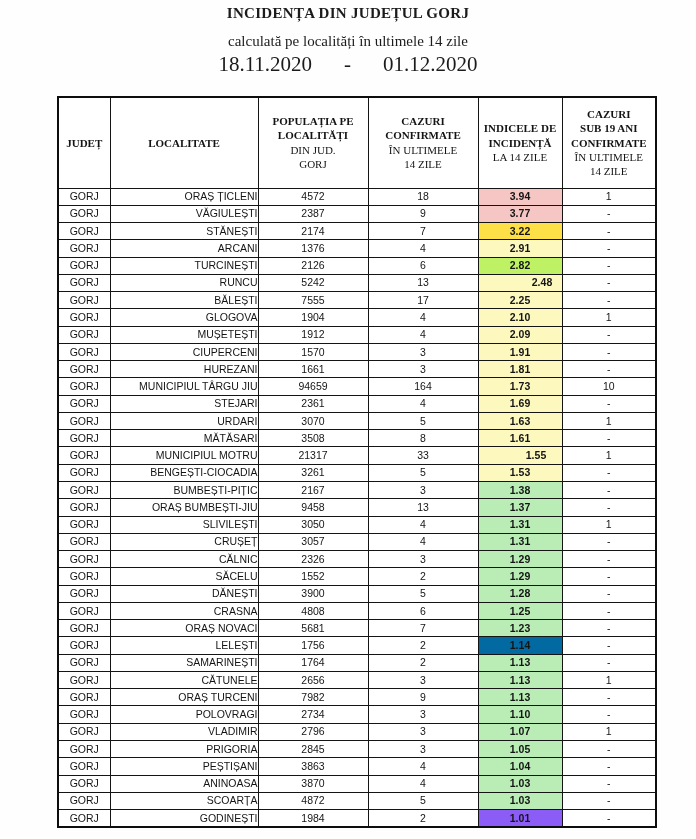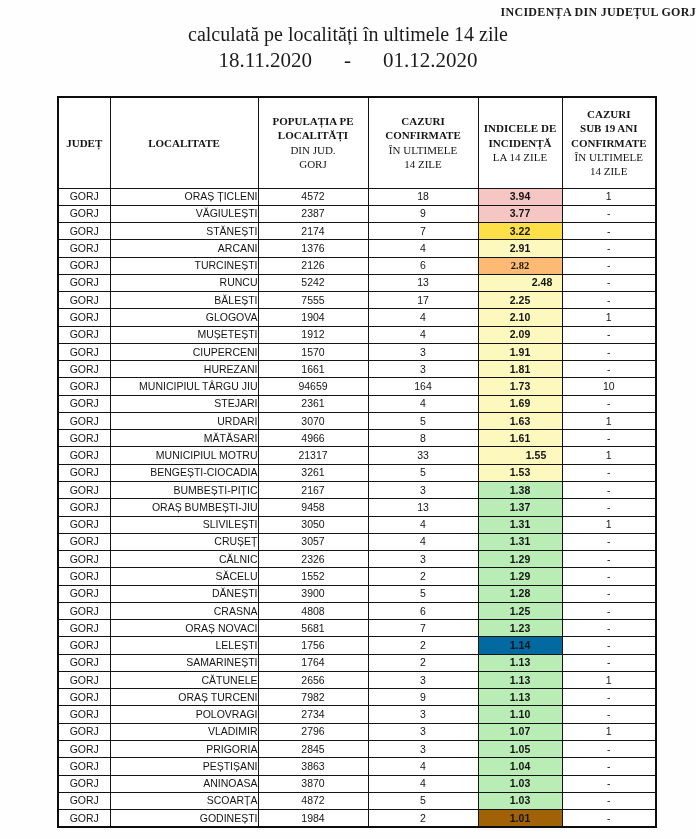--- a/index.html
+++ b/index.html
@@ -7,22 +7,22 @@
     width:696px; height:839px; background:#ffffff;
     font-family:"Liberation Sans", sans-serif;
   }
   .page { position:relative; width:696px; height:839px; background:#fefefe; overflow:hidden; }
 
   .doc-header {
     position:absolute; top:5px; left:0; width:100%;
     text-align:center; color:#1b1b1b;
     font-family:"Liberation Serif", serif;
   }
-  .title   { font-size:12px; font-weight:bold; letter-spacing:0.3px;text-align:right; }
-  .subtitle{ font-size:20px; margin-top:3px; }
+  .title   { font-size:15px; font-weight:bold; letter-spacing:0.3px; }
+  .subtitle{ font-size:15px; margin-top:11px; }
   .dates   { font-size:21px; margin-top:2px; }
   .dates .sep { display:inline-block; margin:0 32px; }
 
   table.inc-table {
     position:absolute; left:57px; top:96px; width:598px;
     border-collapse:collapse; table-layout:fixed;
     border:2px solid #0d0d0d; color:#141414;
   }
   .inc-table th, .inc-table td {
     border:1px solid #141414; text-align:center; vertical-align:middle;
@@ -132,21 +132,21 @@
           <td>1376</td>
           <td>4</td>
           <td class="ind" style="background: rgb(252, 248, 190);">2.91</td>
           <td>-</td>
         </tr>
         <tr>
           <td>GORJ</td>
           <td class="loc">TURCINEȘTI</td>
           <td>2126</td>
           <td>6</td>
-          <td class="ind" style="background: #fdba74; font-family: Liberation Serif, serif;">2.82</td>
+          <td class="ind" style="background: #bef264;">2.82</td>
           <td>-</td>
         </tr>
         <tr>
           <td>GORJ</td>
           <td class="loc">RUNCU</td>
           <td>5242</td>
           <td>13</td>
           <td class="ind" style="background: rgb(252, 248, 190); padding-left: 44px;">2.48</td>
           <td>-</td>
         </tr>
@@ -210,21 +210,21 @@
           <td>GORJ</td>
           <td class="loc">URDARI</td>
           <td>3070</td>
           <td>5</td>
           <td class="ind" style="background: rgb(252, 248, 190);">1.63</td>
           <td>1</td>
         </tr>
         <tr>
           <td>GORJ</td>
           <td class="loc">MĂTĂSARI</td>
-          <td>4966</td>
+          <td>3508</td>
           <td>8</td>
           <td class="ind" style="background: rgb(252, 248, 190);">1.61</td>
           <td>-</td>
         </tr>
         <tr>
           <td>GORJ</td>
           <td class="loc">MUNICIPIUL MOTRU</td>
           <td>21317</td>
           <td>33</td>
           <td class="ind" style="background: rgb(252, 248, 190); padding-left: 32px;">1.55</td>
@@ -388,19 +388,19 @@
           <td>4872</td>
           <td>5</td>
           <td class="ind" style="background: rgb(185, 237, 181);">1.03</td>
           <td>-</td>
         </tr>
         <tr>
           <td>GORJ</td>
           <td class="loc">GODINEȘTI</td>
           <td>1984</td>
           <td>2</td>
-          <td class="ind" style="background: #a16207;">1.01</td>
+          <td class="ind" style="background: #8b5cf6;">1.01</td>
           <td>-</td>
         </tr>
       </tbody>
   </table>
 
 </div>
 
 </body></html>

